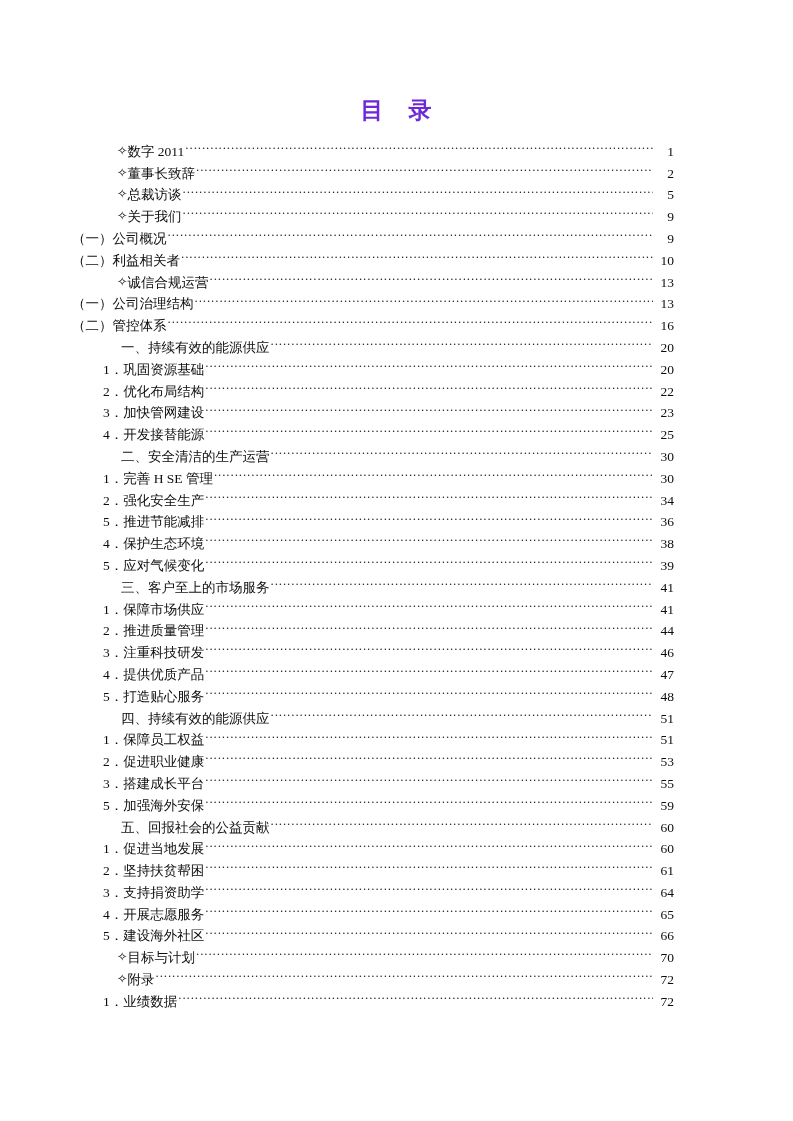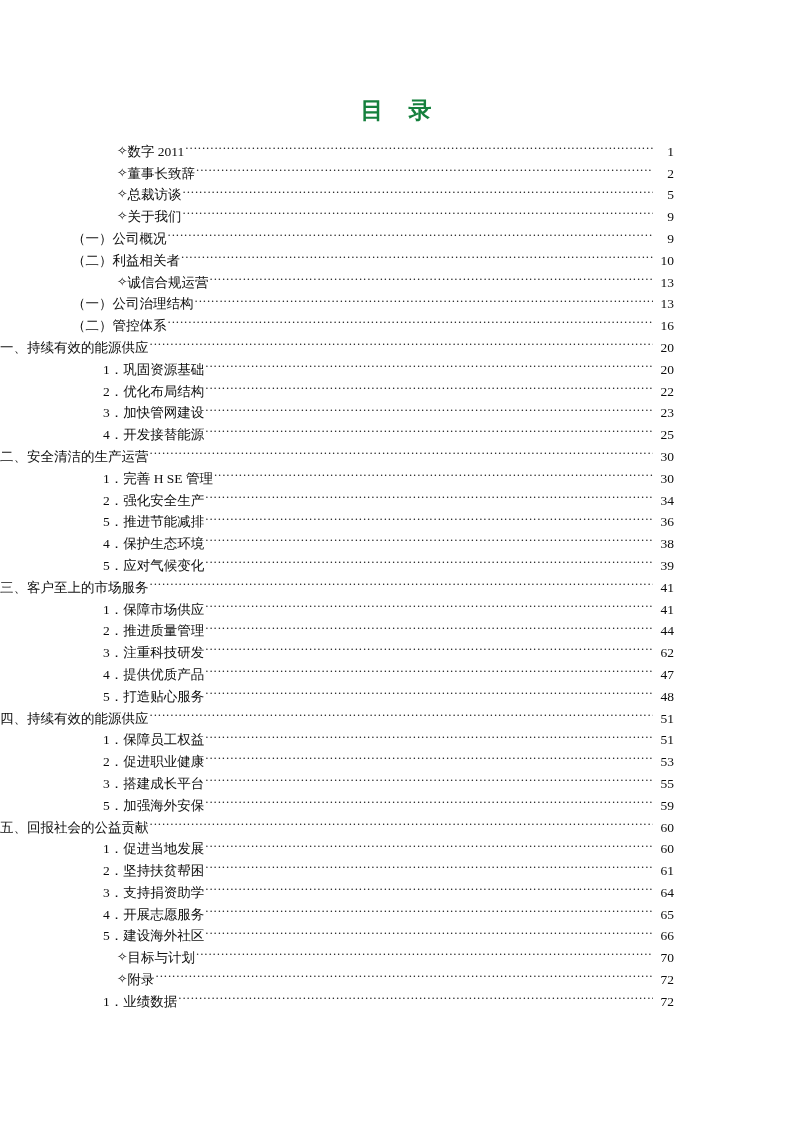--- a/index.html
+++ b/index.html
@@ -25,21 +25,21 @@
   .toc-title {
     position: absolute;
     top: 96px;
     left: 0;
     width: 793px;
     text-align: center;
     font-size: 23px;
     font-weight: 700;
     letter-spacing: 1px;
     font-family: "Liberation Serif", "DejaVu Serif", serif;
-    color: #15803d;
+    color: #6d28d9;
     line-height: 30px;
   }
   .toc-list {
     position: absolute;
     top: 134px;
     left: 0;
     width: 793px;
   }
   .toc-row {
     display: flex;
@@ -77,21 +77,21 @@
     flex: 0 0 auto;
     width: 20px;
     text-align: right;
     font-size: 13.5px;
     font-family: "Liberation Serif", "DejaVu Serif", serif;
     color: #0d0d0d;
   }
 
   
   .lvl-top    { padding-left: 117px; }
-  .lvl-roman  { }
+  .lvl-roman  { padding-left: 121px; }
   .lvl-paren  { padding-left: 72px; }
   .lvl-num    { padding-left: 103px; }
 
   .marker {
     display: inline-block;
     margin-right: 0px;
     font-size: 12.5px;
     position: relative;
     top: -1px;
   }
@@ -220,21 +220,21 @@
         <span class="toc-page">41</span>
       </div>
       <div class="toc-row lvl-num">
         <span class="toc-label">2．推进质量管理</span>
         <span class="toc-leader"></span>
         <span class="toc-page">44</span>
       </div>
       <div class="toc-row lvl-num">
         <span class="toc-label">3．注重科技研发</span>
         <span class="toc-leader"></span>
-        <span class="toc-page">62</span>
+        <span class="toc-page">46</span>
       </div>
       <div class="toc-row lvl-num">
         <span class="toc-label">4．提供优质产品</span>
         <span class="toc-leader"></span>
         <span class="toc-page">47</span>
       </div>
       <div class="toc-row lvl-num">
         <span class="toc-label">5．打造贴心服务</span>
         <span class="toc-leader"></span>
         <span class="toc-page">48</span>

